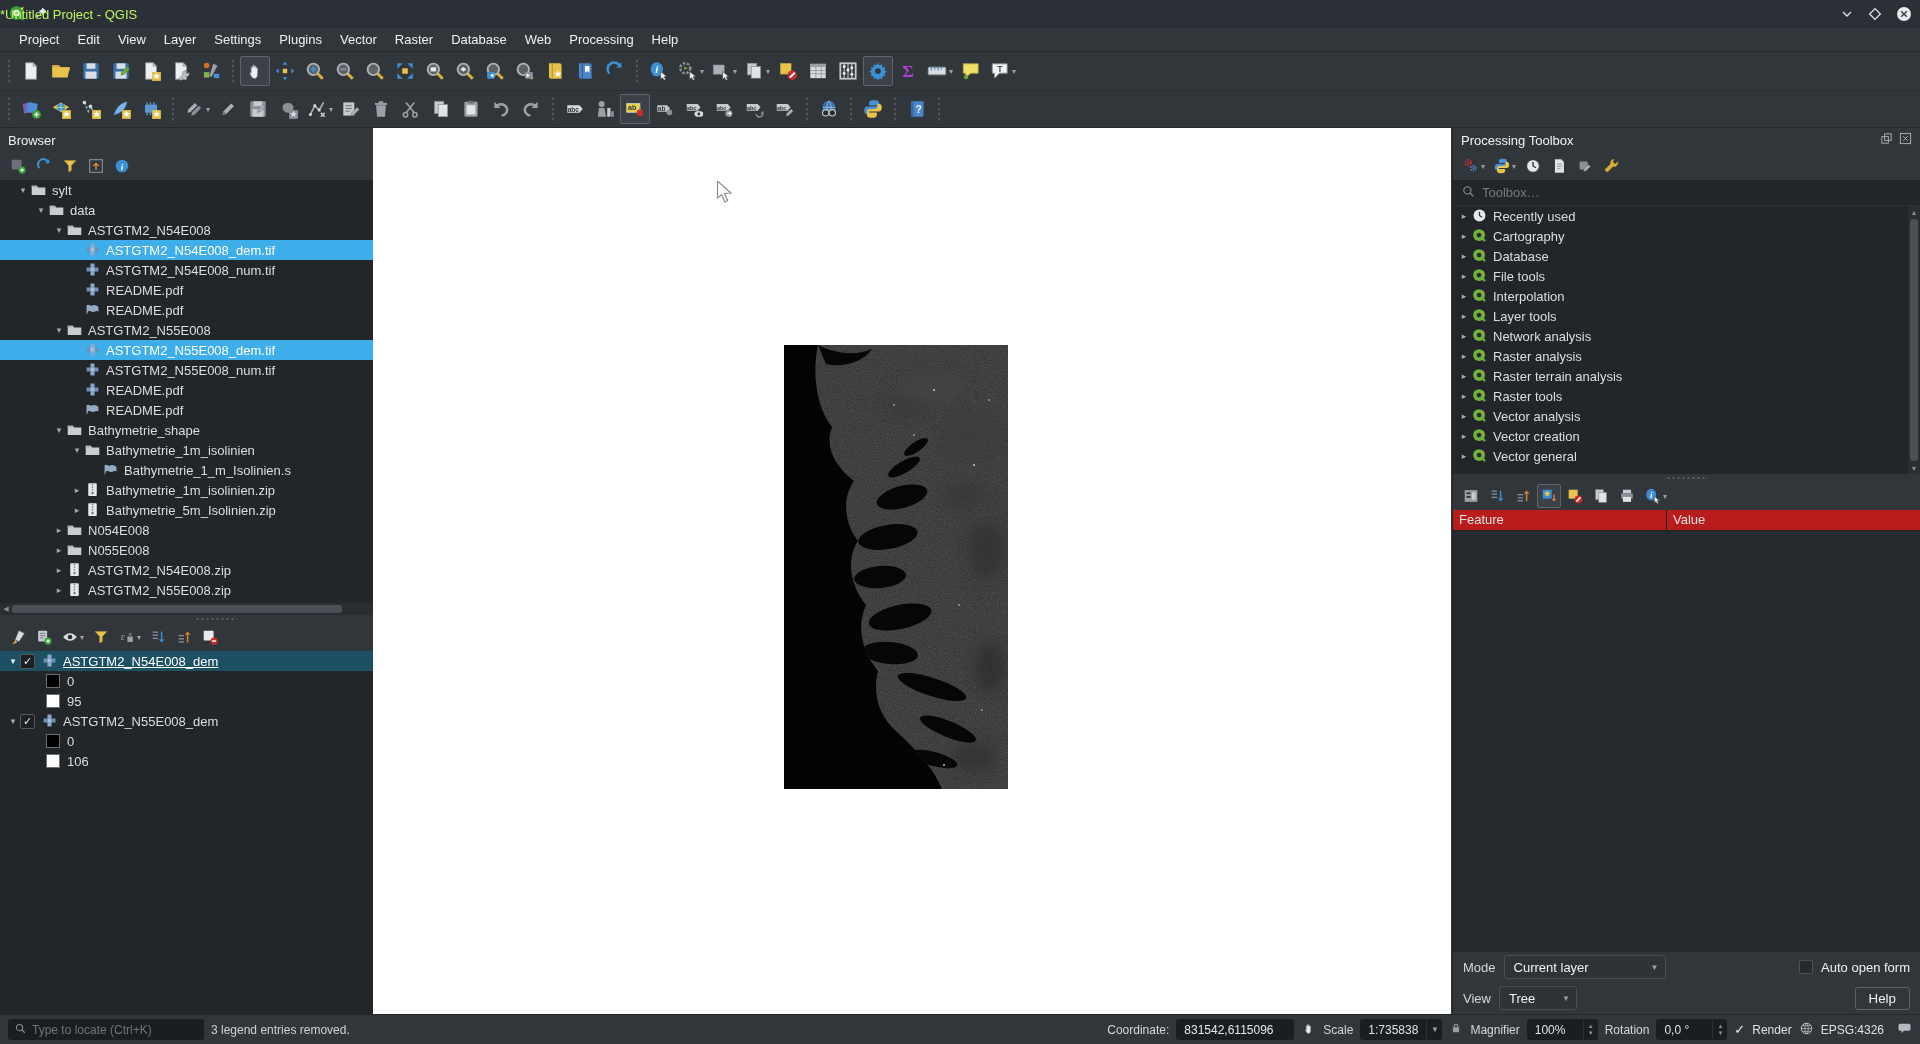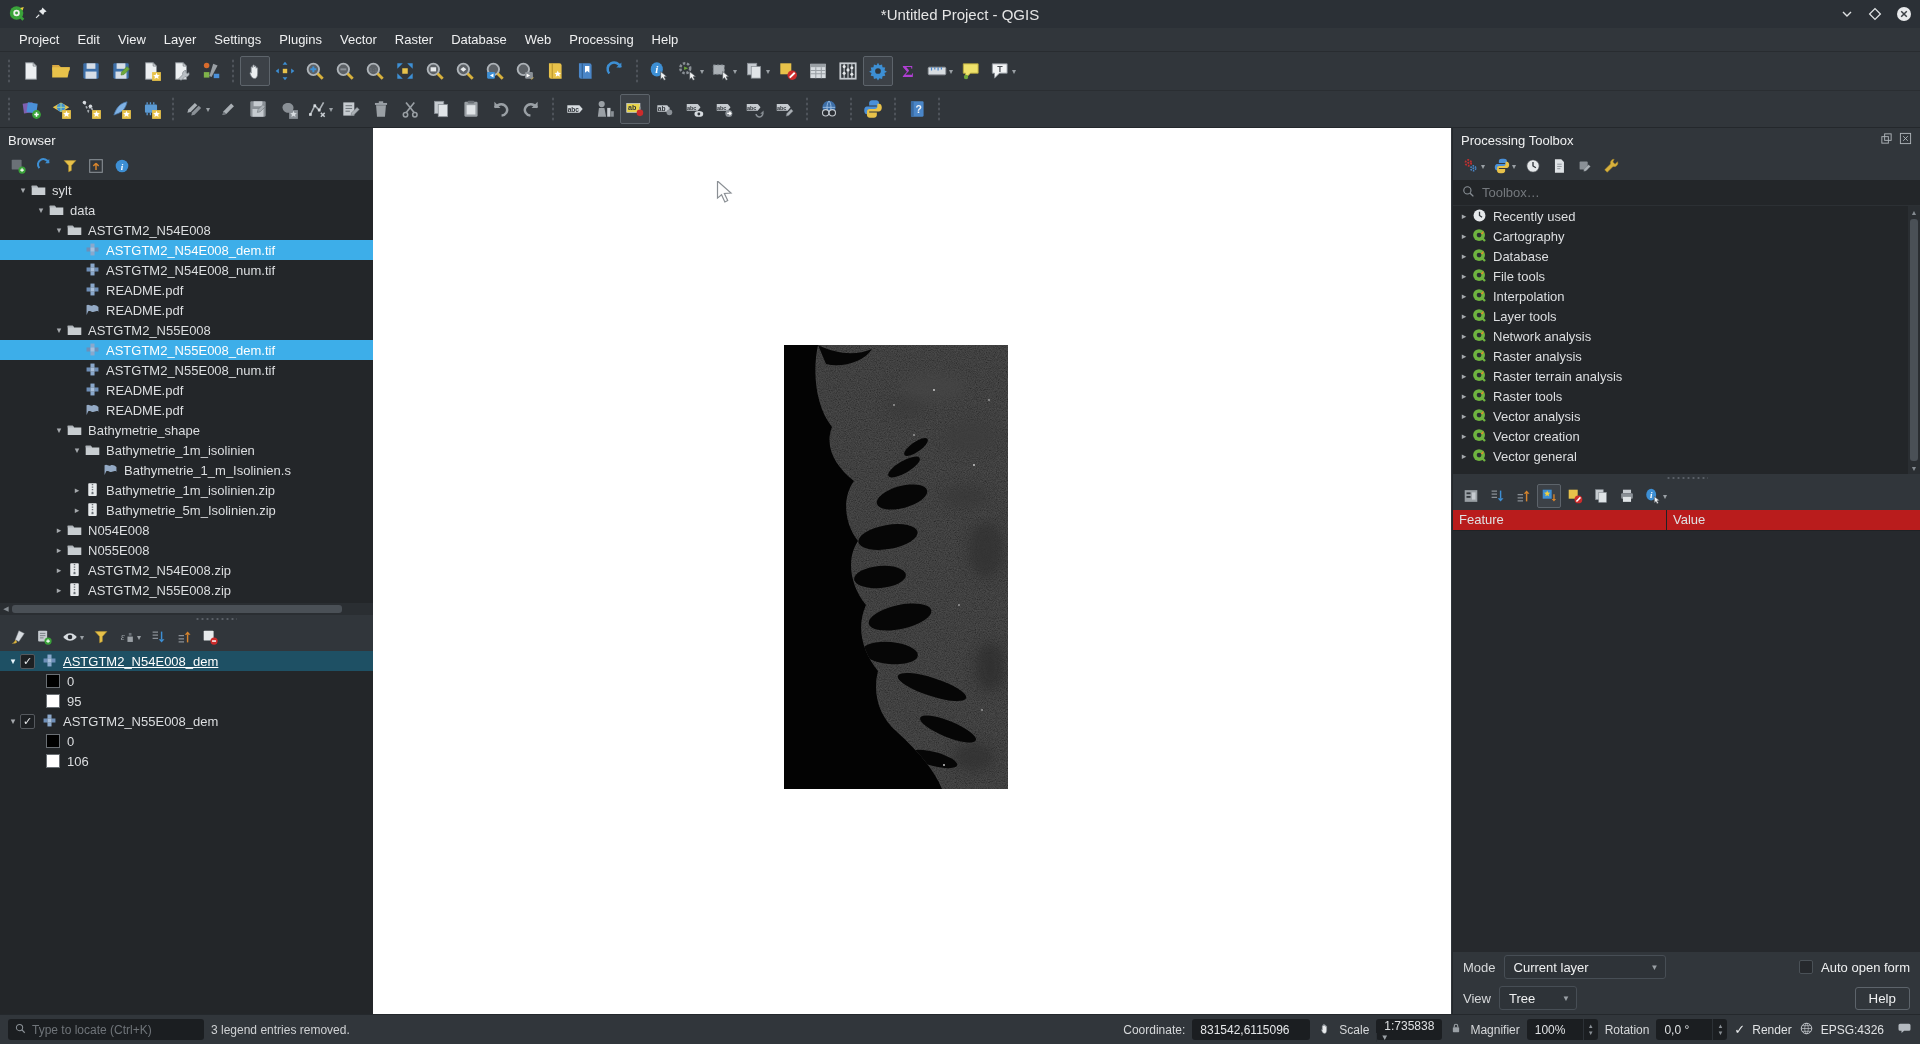--- a/index.html
+++ b/index.html
@@ -2,21 +2,21 @@
 <html><head>
 <meta charset="utf-8">
 <style>
   * { margin:0; padding:0; box-sizing:border-box; }
   html,body { width:1920px; height:1044px; overflow:hidden; }
   body { background:#31363b; color:#eff0f1; font-family:"Liberation Sans", sans-serif; font-size:13px; position:relative; }
 
   
   .titlebar { height:28px; background:#2b3036; display:flex; align-items:center; padding:0 8px; position:relative; }
   .titlebar .tleft { display:flex; align-items:center; gap:8px; }
-  .titlebar .ttitle { position:absolute; left:0; right:0; text-align:center; font-size:15px; color:#e5e5e5; pointer-events:none; }
+  .titlebar .ttitle { position:absolute; left:0; right:0; font-size:13px; color:#bef264; pointer-events:none; }
   .winbtns { margin-left:auto; display:flex; gap:14px; align-items:center; z-index:2; }
   .winbtns span { display:inline-flex; }
 
   
   .menubar { height:24px; background:#31363b; display:flex; align-items:center; padding-left:10px; border-bottom:1px solid #282c30; }
   .menubar .mitem { padding:2px 9px; color:#eff0f1; cursor:default; border-radius:2px; }
 
   
   .toolbar { height:38px; background:#31363b; display:flex; align-items:center; padding:0 2px; }
   .toolbar.row2 { border-top:1px solid #2a2e32; border-bottom:1px solid #24282c; }
@@ -77,21 +77,21 @@
   .raster { position:absolute; left:411px; top:217px; width:224px; height:444px; }
   .cursor { position:absolute; left:343px; top:53px; }
 
   
   .statusbar { position:absolute; left:0; right:0; bottom:0; height:30px; background:#31363b; border-top:1px solid #24282c; display:flex; align-items:center; padding:0 8px; font-size:12px; color:#dfe1e3; gap:7px; }
   .locator { width:196px; height:21px; background:#1b1e21; border-radius:3px; display:flex; align-items:center; padding:0 6px; gap:5px; color:#6f7479; flex:none; }
   .sinput { background:#1b1e21; border-radius:3px; height:21px; display:flex; align-items:center; padding:0 8px; color:#e6e8ea; }
   .spin { display:flex; align-items:stretch; background:#1b1e21; border-radius:3px; height:21px; }
   .spin .val { padding:0 8px; display:flex; align-items:center; min-width:56px; }
   .spin .arrs { display:flex; flex-direction:column; justify-content:center; padding:0 4px; border-left:1px solid #2c3136; color:#8b9197; font-size:6px; line-height:7px; }
-  .scombo { display:flex; align-items:stretch; background:#1b1e21; border-radius:3px; height:21px;flex-direction:column; }
+  .scombo { display:flex; align-items:stretch; background:#1b1e21; border-radius:3px; height:21px; }
   .scombo .val { padding:0 8px; display:flex; align-items:center; min-width:62px; }
   .scombo .dd { width:16px; display:flex; align-items:center; justify-content:center; font-size:8px; color:#9aa0a5; border-left:1px solid #2c3136; }
   .slabel { color:#d6d8da; }
   .spacer { flex:1; }
 </style>
 </head>
 <body>
 
 <div class="titlebar">
   <div class="tleft">

